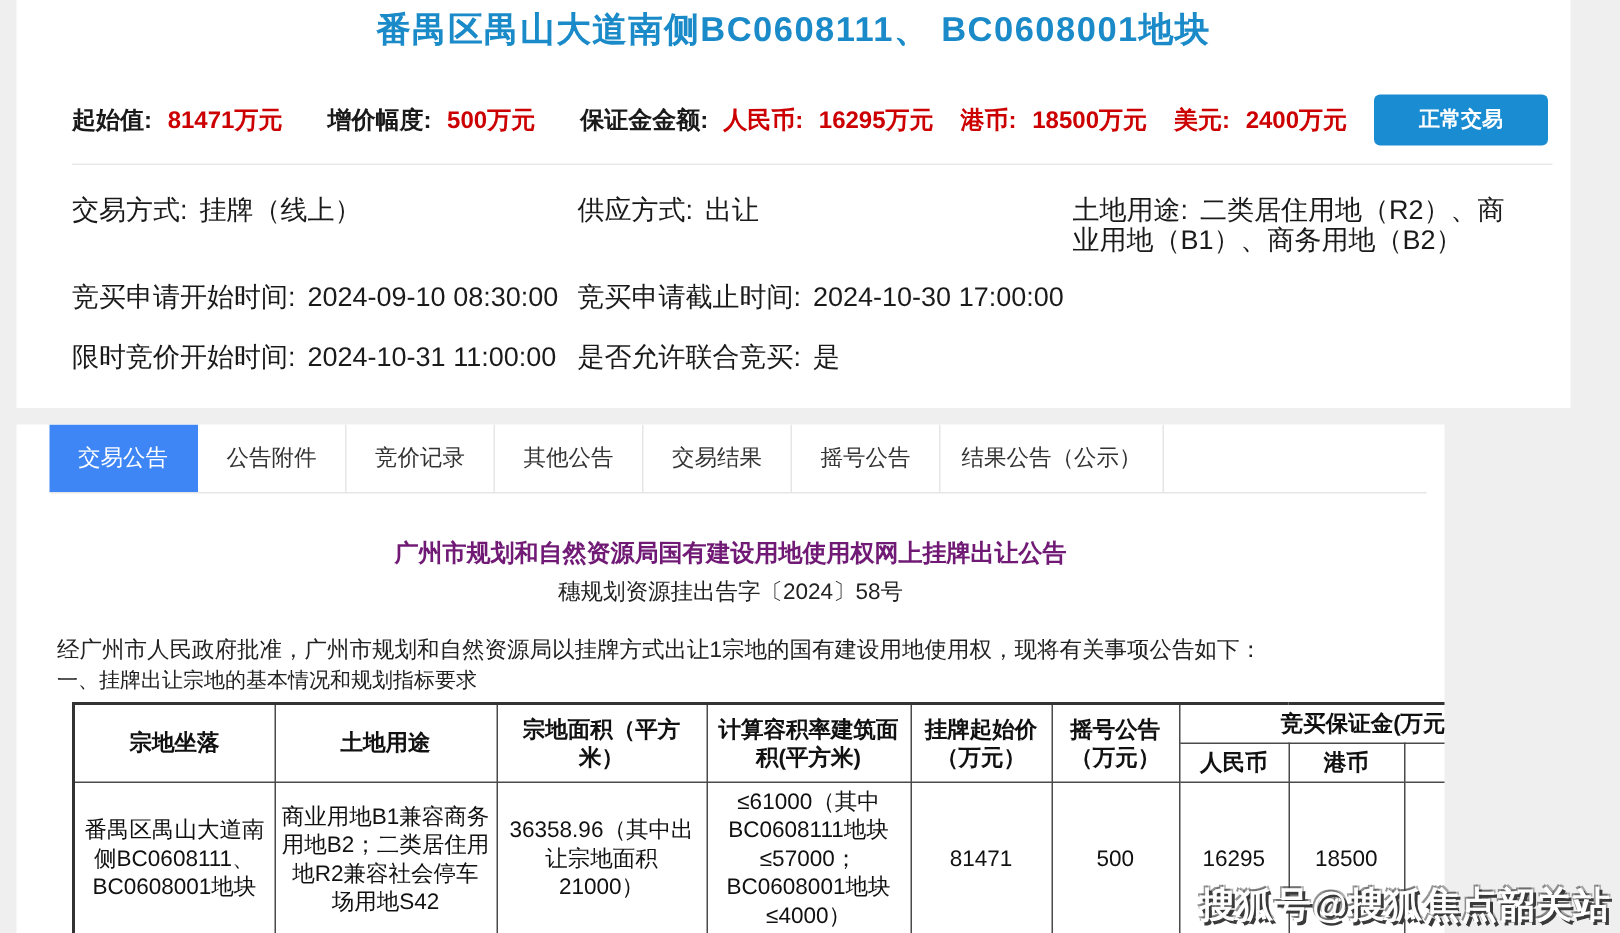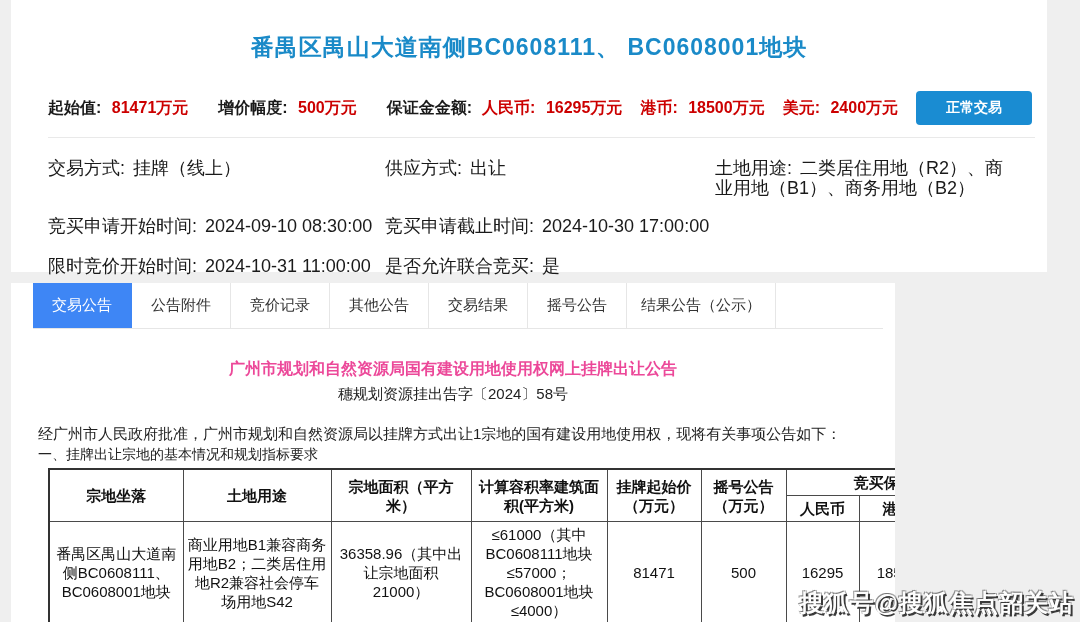--- a/index.html
+++ b/index.html
@@ -3,25 +3,25 @@
 <meta charset="utf-8">
 <style>
   * { margin:0; padding:0; box-sizing:border-box; }
   html,body { width:1080px; height:622px; overflow:hidden; }
   body {
     font-family:"Liberation Sans","DejaVu Sans",sans-serif;
     background:#efefef; color:#222; position:relative;
   }
   .card { position:absolute; background:#fff; }
   .card-top { left:11px; top:0; width:1036px; height:272px; }
-  .card-bottom { left:11px; top:283px; width:884px; height:339px; overflow:hidden; }
+  .card-bottom { left:11px; top:283px; width:952px; height:339px; overflow:hidden; }
 
   
   .page-title {
-    text-align:center; padding-top:32px;
+    text-align:center; padding-top:4px;
     font-size:23px; font-weight:bold; color:#1a8ac8;
     letter-spacing:1px;
   }
   .summary {
     display:flex; align-items:center;
     margin:28px 20px 0 37px;
     font-size:16px; font-weight:bold; white-space:nowrap;
   }
   .summary .lbl { color:#1a1a1a; margin-right:6px; }
   .summary .val { color:#cc0000; }
@@ -52,21 +52,21 @@
   .tab {
     min-width:99px; padding:0 14px;
     display:flex; align-items:center; justify-content:center;
     font-size:15px; color:#333; cursor:pointer;
     border-right:1px solid #e6e6e6; height:45px;
   }
   .tab.active { background:#3e86f5; color:#fff; border-right-color:transparent; }
 
   
   .ann-title {
-    text-align:center; font-size:16px; font-weight:bold; color:#ec4899;
+    text-align:center; font-size:16px; font-weight:bold; color:#701a75;
     margin-top:30px;
   }
   .ann-doc { text-align:center; font-size:15px; color:#222; margin-top:5px; }
   .ann-intro { margin:20px 28px 0 27px; font-size:15px; line-height:19px; }
   .ann-section { margin:3px 28px 0 27px; font-size:14px; line-height:19px;font-family:Liberation Mono, monospace; }
 
   
   table.land {
     border-collapse:collapse; margin:3px 0 0 37px; width:988px;
     table-layout:fixed; font-size:15px; color:#111;

